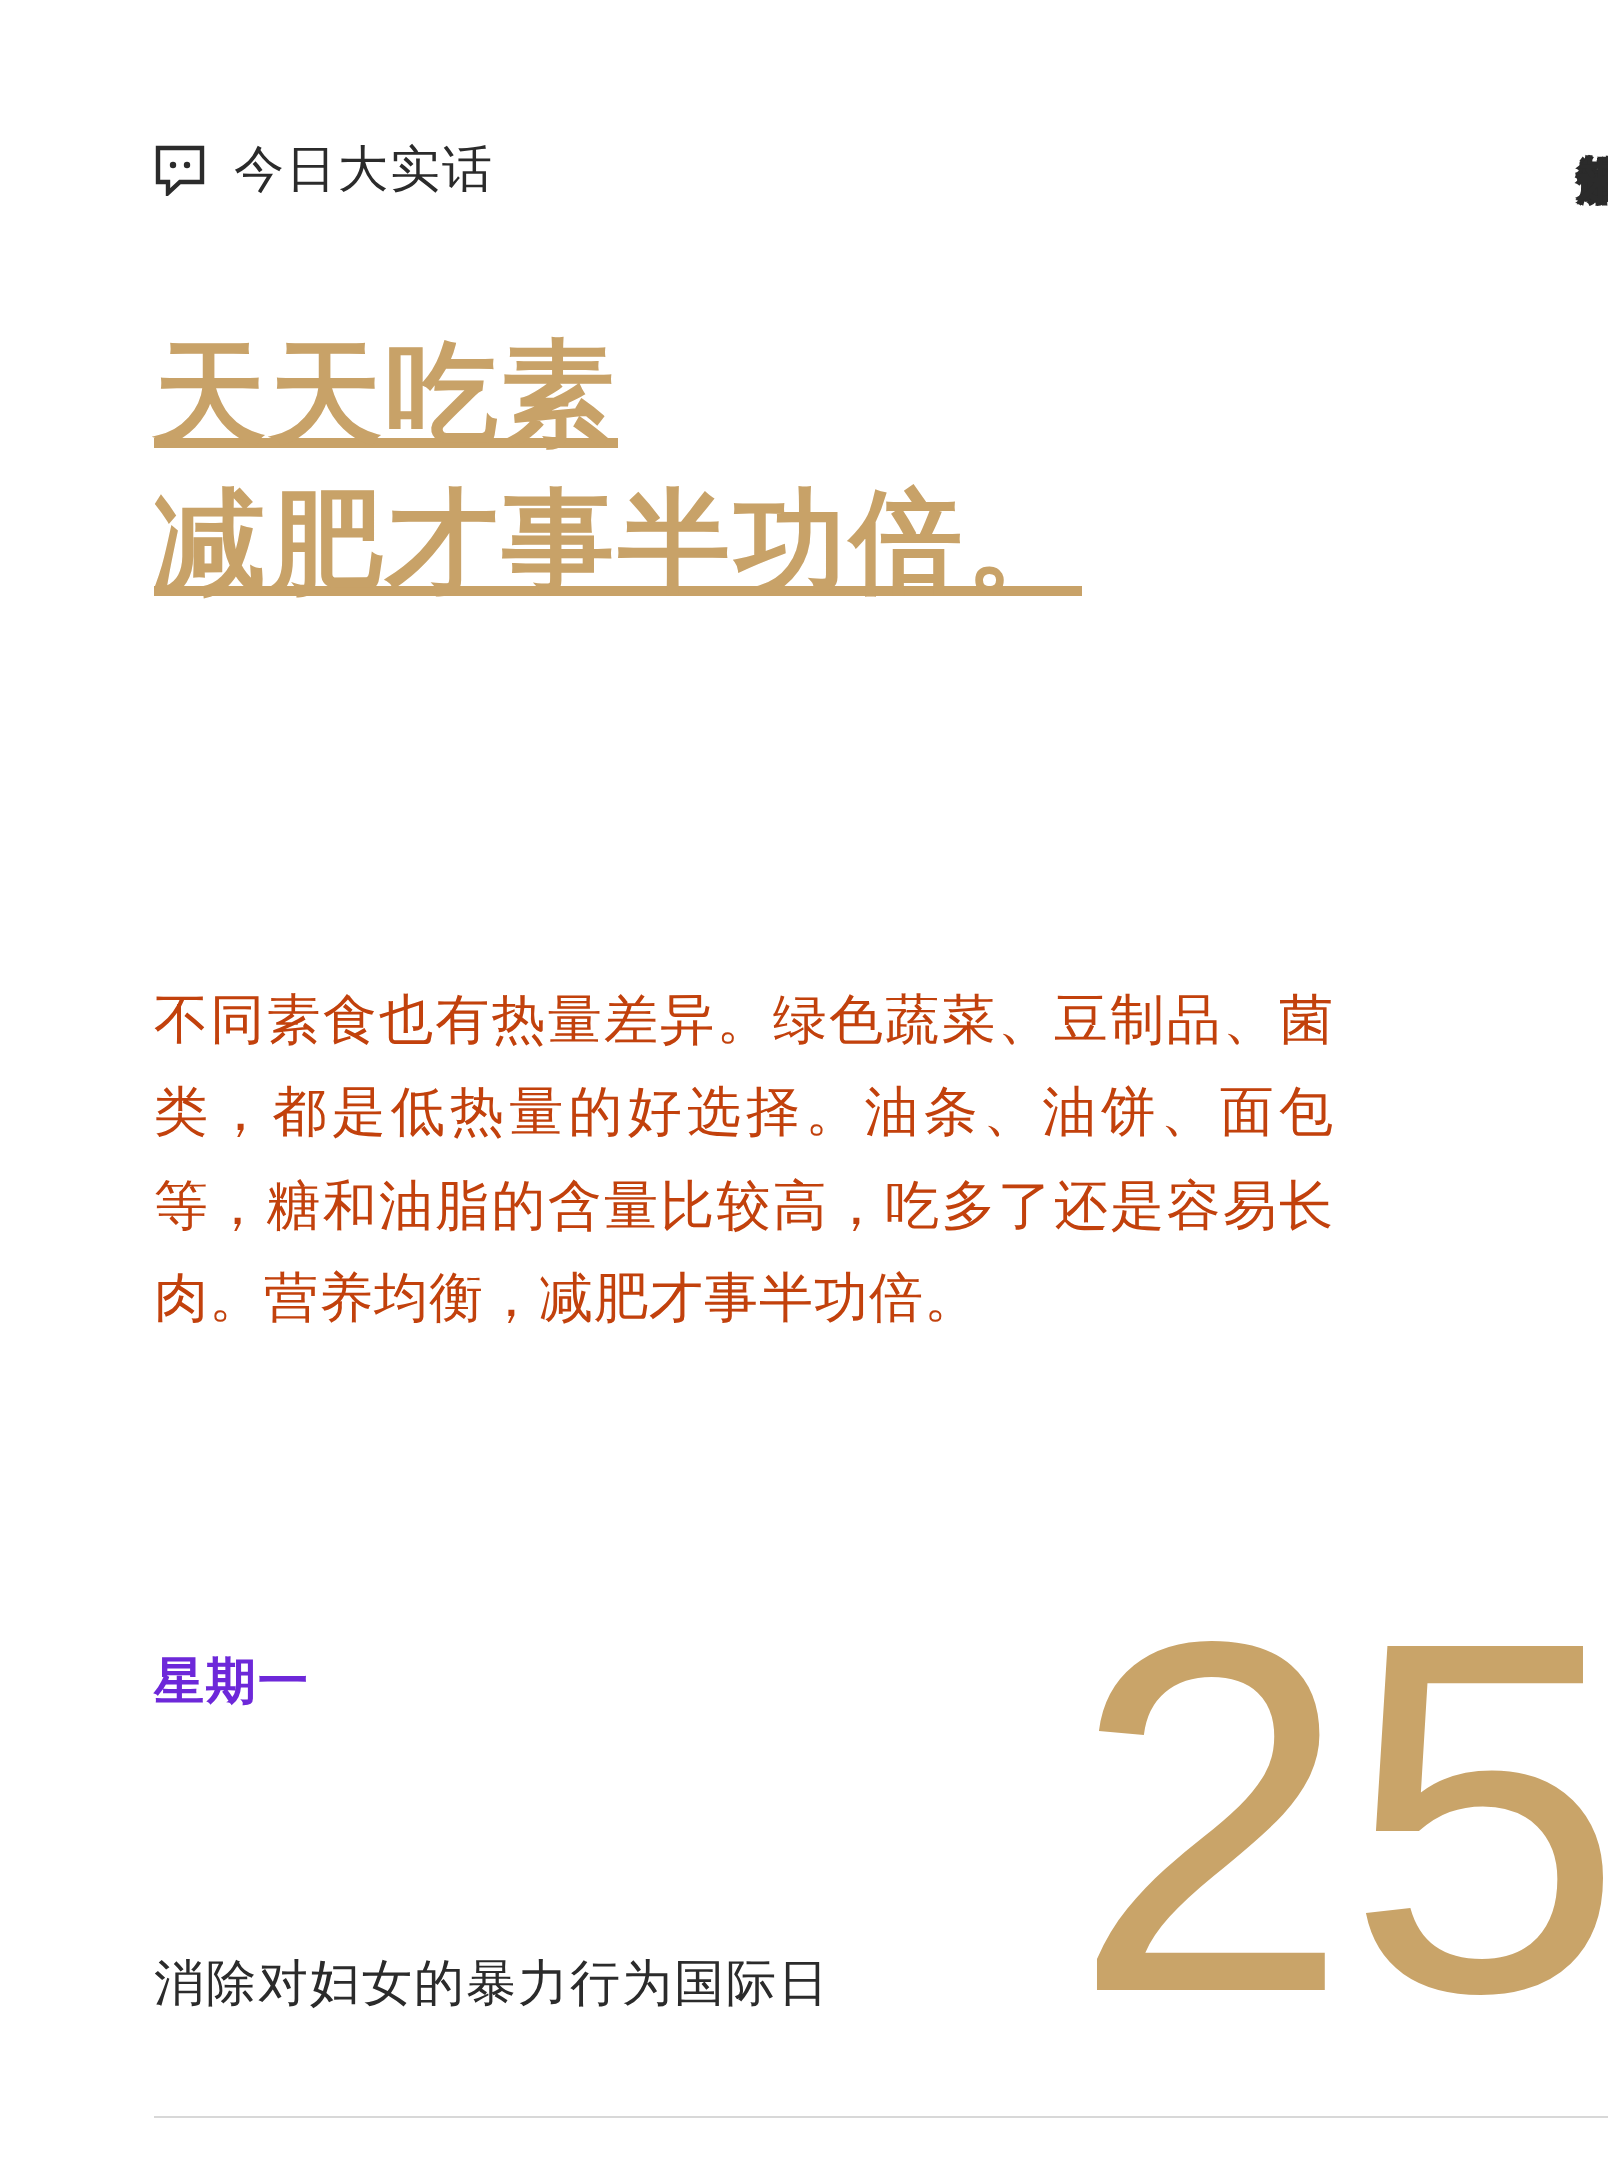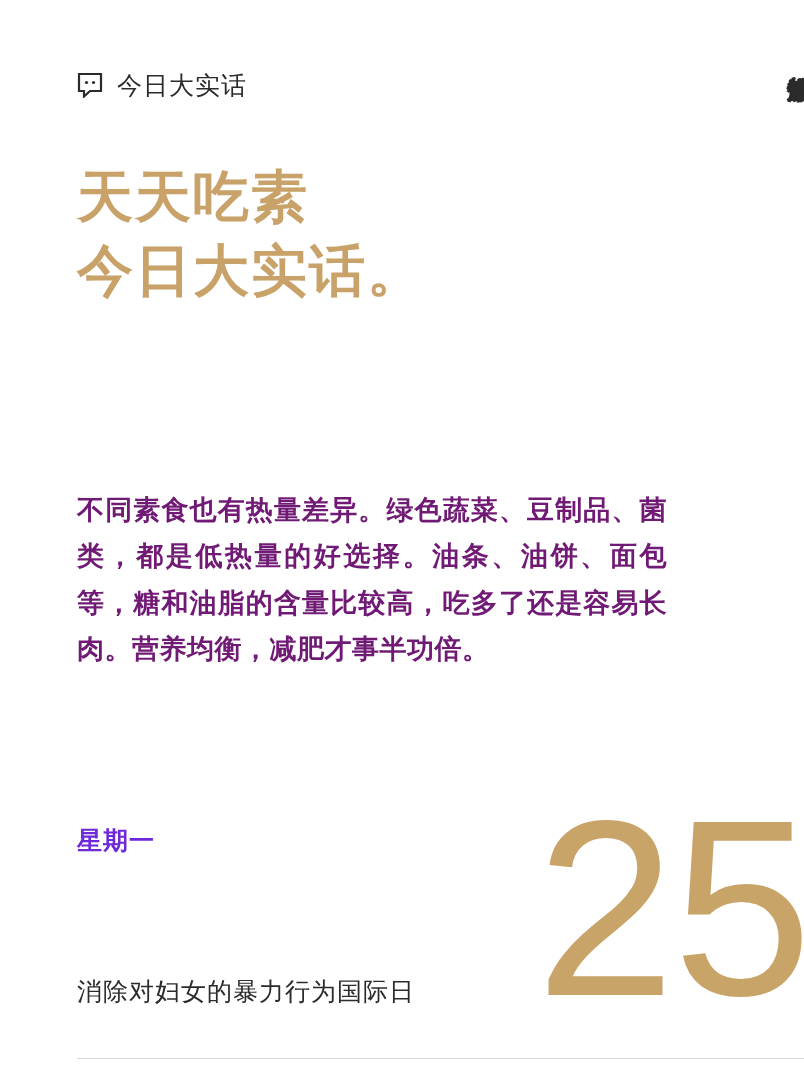--- a/index.html
+++ b/index.html
@@ -66,34 +66,33 @@
   .headline {
     position: absolute;
     left: 33px;
     top: 160px;
     color: #c8a268;
     font-size: 56px;
     font-weight: 700;
     line-height: 1.33;
     letter-spacing: 2px;
   }
-  .headline .line { display: block; white-space: nowrap; }
+  .headline .line { display: block; white-space: nowrap; text-decoration: underline; }
 
   
   .body-text {
     position: absolute;
     left: 33px;
     top: 487px;
     width: 590px;
     font-size: 27px;
     line-height: 1.72;
-    color: #701a75;
+    color: #c2410c;
     letter-spacing: 0.5px;
     text-align: justify;
-    font-weight: bold;
   }
 
   
   .weekday {
     position: absolute;
     left: 33px;
     top: 824px;
     font-size: 25px;
     font-weight: 700;
     color: #6d28d9;
@@ -152,21 +151,21 @@
         <circle cx="16.5" cy="10.5" r="1.6" fill="#2b2b2b"></circle>
       </svg>
     </span>
     <span class="header-title">今日大实话</span>
   </div>
 
   <div class="vertical-slogan">让健康流行起来</div>
 
   <div class="headline">
     <span class="line">天天吃素</span>
-    <span class="line">今日大实话。</span>
+    <span class="line">减肥才事半功倍。</span>
   </div>
 
   <div class="body-text">不同素食也有热量差异。绿色蔬菜、豆制品、菌类，都是低热量的好选择。油条、油饼、面包等，糖和油脂的含量比较高，吃多了还是容易长肉。营养均衡，减肥才事半功倍。</div>
 
   <div class="weekday">星期一</div>
   <div class="observance">消除对妇女的暴力行为国际日</div>
   <div class="big-day">25</div>
 
   <div class="bottom-rule"></div>
 </div>

